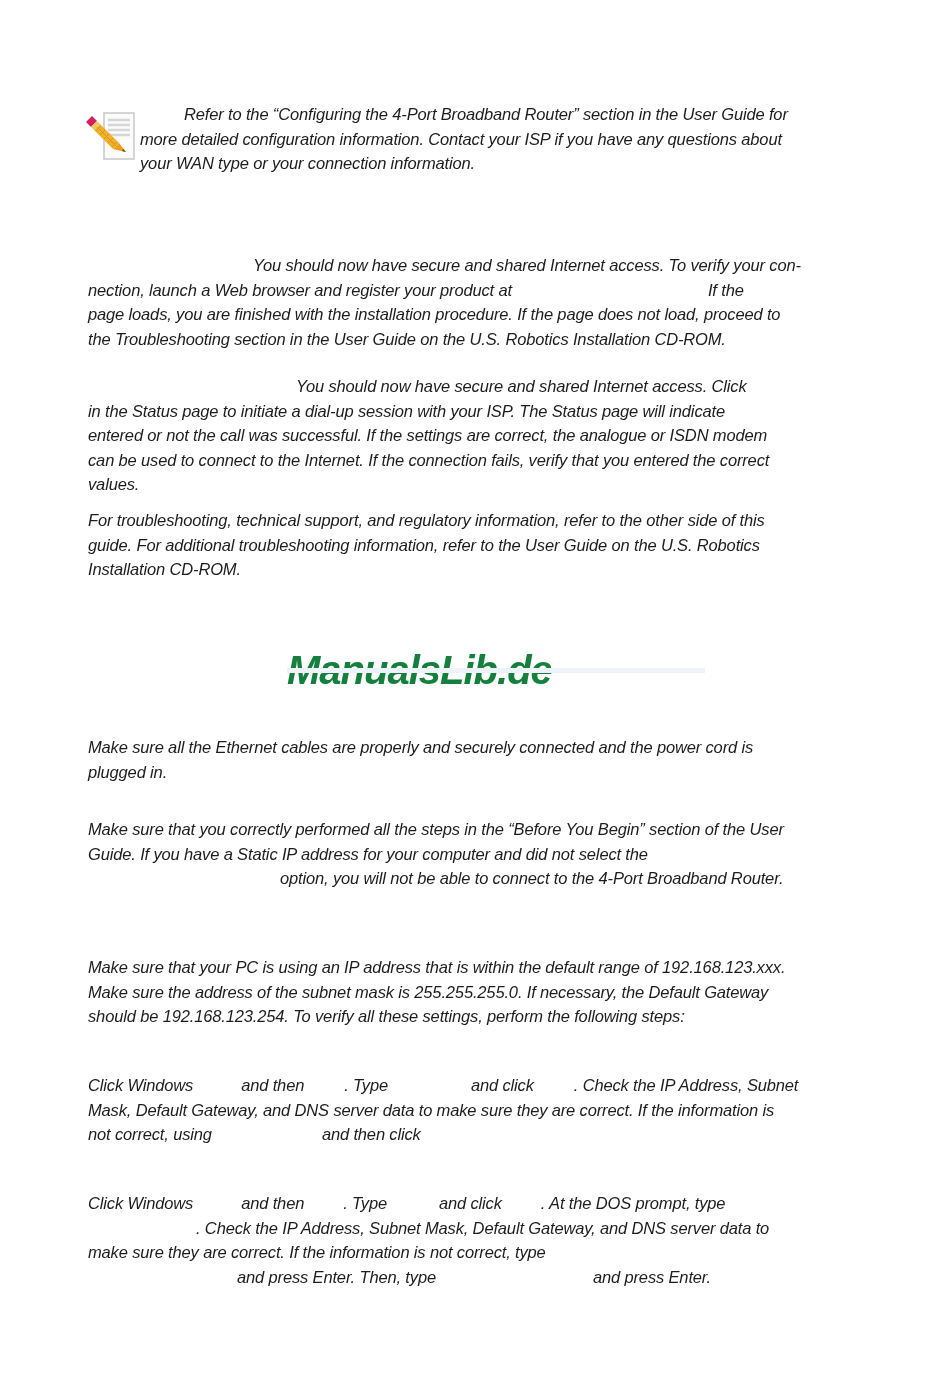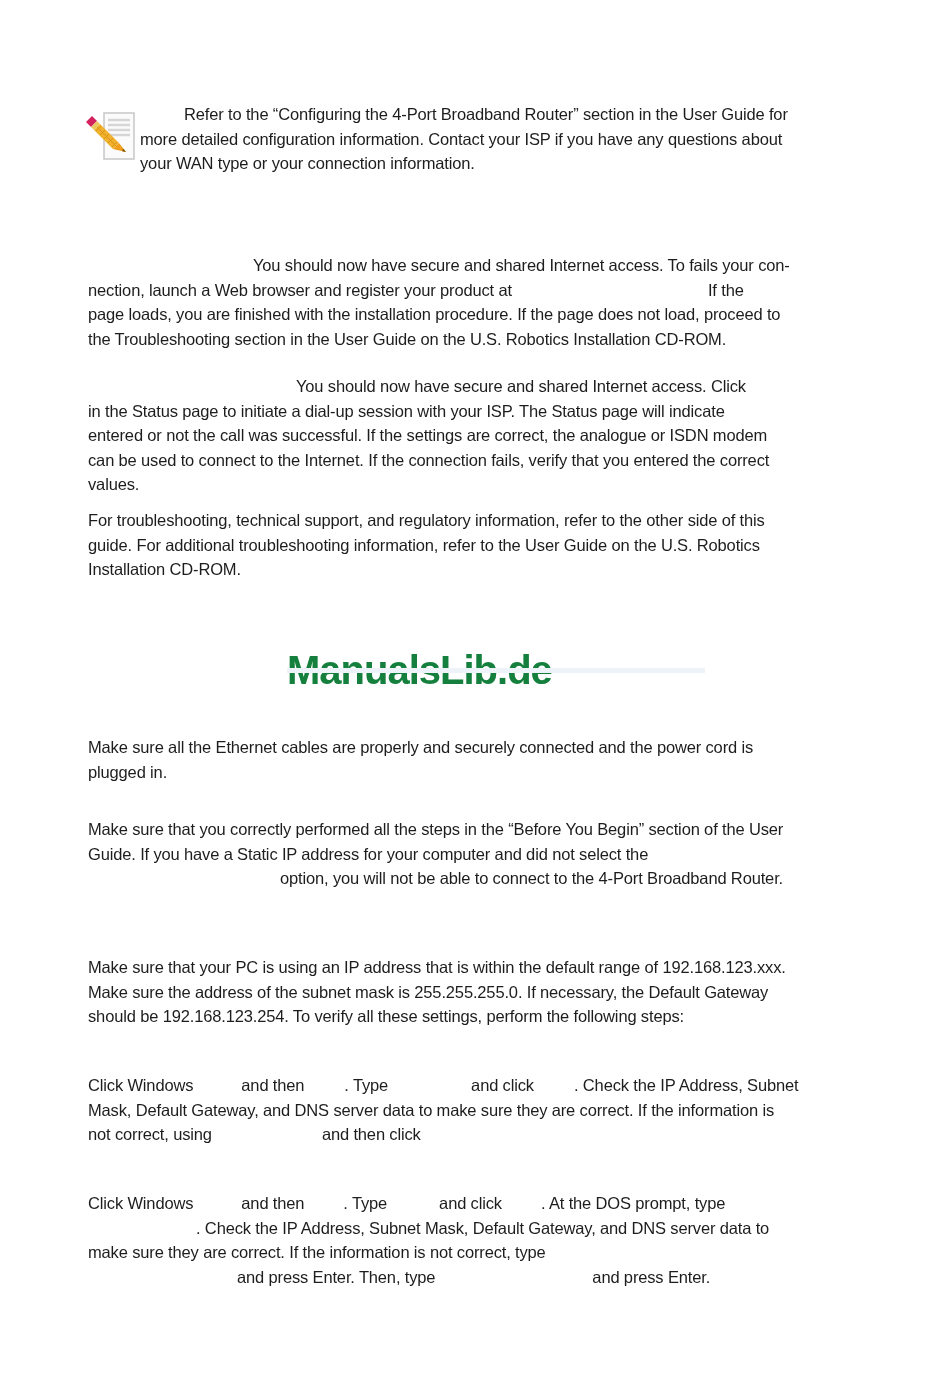--- a/index.html
+++ b/index.html
@@ -3,20 +3,21 @@
 <meta charset="utf-8">
 <style>
   html,body{margin:0;padding:0;background:#ffffff;}
   .page{
     position:relative;
     width:802px;height:1385px;
     background:#ffffff;
     font-family:"Liberation Sans", sans-serif;
     color:#1d1d1d;
     overflow:hidden;
+    font-style:italic;
   }
   .para{
     position:absolute;
     font-size:16.5px;
     line-height:24.5px;
     letter-spacing:-0.15px;
   }
   .line{white-space:nowrap;height:24.5px;}
   .gap{display:inline-block;height:1px;vertical-align:baseline;}
   .note-icon-box{position:absolute;left:84px;top:110px;width:52px;height:52px;}
@@ -66,21 +67,21 @@
   </div>
 
   <div class="para" style="left:140px;top:102px;">
     <div class="line" style="text-indent:44px;"><span>Refer to the “Configuring the 4-Port Broadband Router” section in the User Guide for</span></div>
     <div class="line"><span>more detailed configuration information. Contact your ISP if you have any questions about</span></div>
     <div class="line"><span>your WAN type or your connection information.</span></div>
   </div>
 
 
   <div class="para" style="left:88px;top:253px;">
-    <div class="line" style="text-indent:165px;"><span>You should now have secure and shared Internet access. To fails your con-</span></div>
+    <div class="line" style="text-indent:165px;"><span>You should now have secure and shared Internet access. To verify your con-</span></div>
     <div class="line"><span>nection, launch a Web browser and register your product at</span><span class="gap" style="width:196px;"></span><span>If the</span></div>
     <div class="line"><span>page loads, you are finished with the installation procedure. If the page does not load, proceed to</span></div>
     <div class="line"><span>the Troubleshooting section in the User Guide on the U.S. Robotics Installation CD-ROM.</span></div>
   </div>
 
   <div class="para" style="left:88px;top:374px;">
     <div class="line" style="text-indent:208px;"><span>You should now have secure and shared Internet access. Click</span></div>
     <div class="line"><span>in the Status page to initiate a dial-up session with your ISP. The Status page will indicate</span></div>
     <div class="line"><span>entered or not the call was successful. If the settings are correct, the analogue or ISDN modem</span></div>
     <div class="line"><span>can be used to connect to the Internet. If the connection fails, verify that you entered the correct</span></div>

